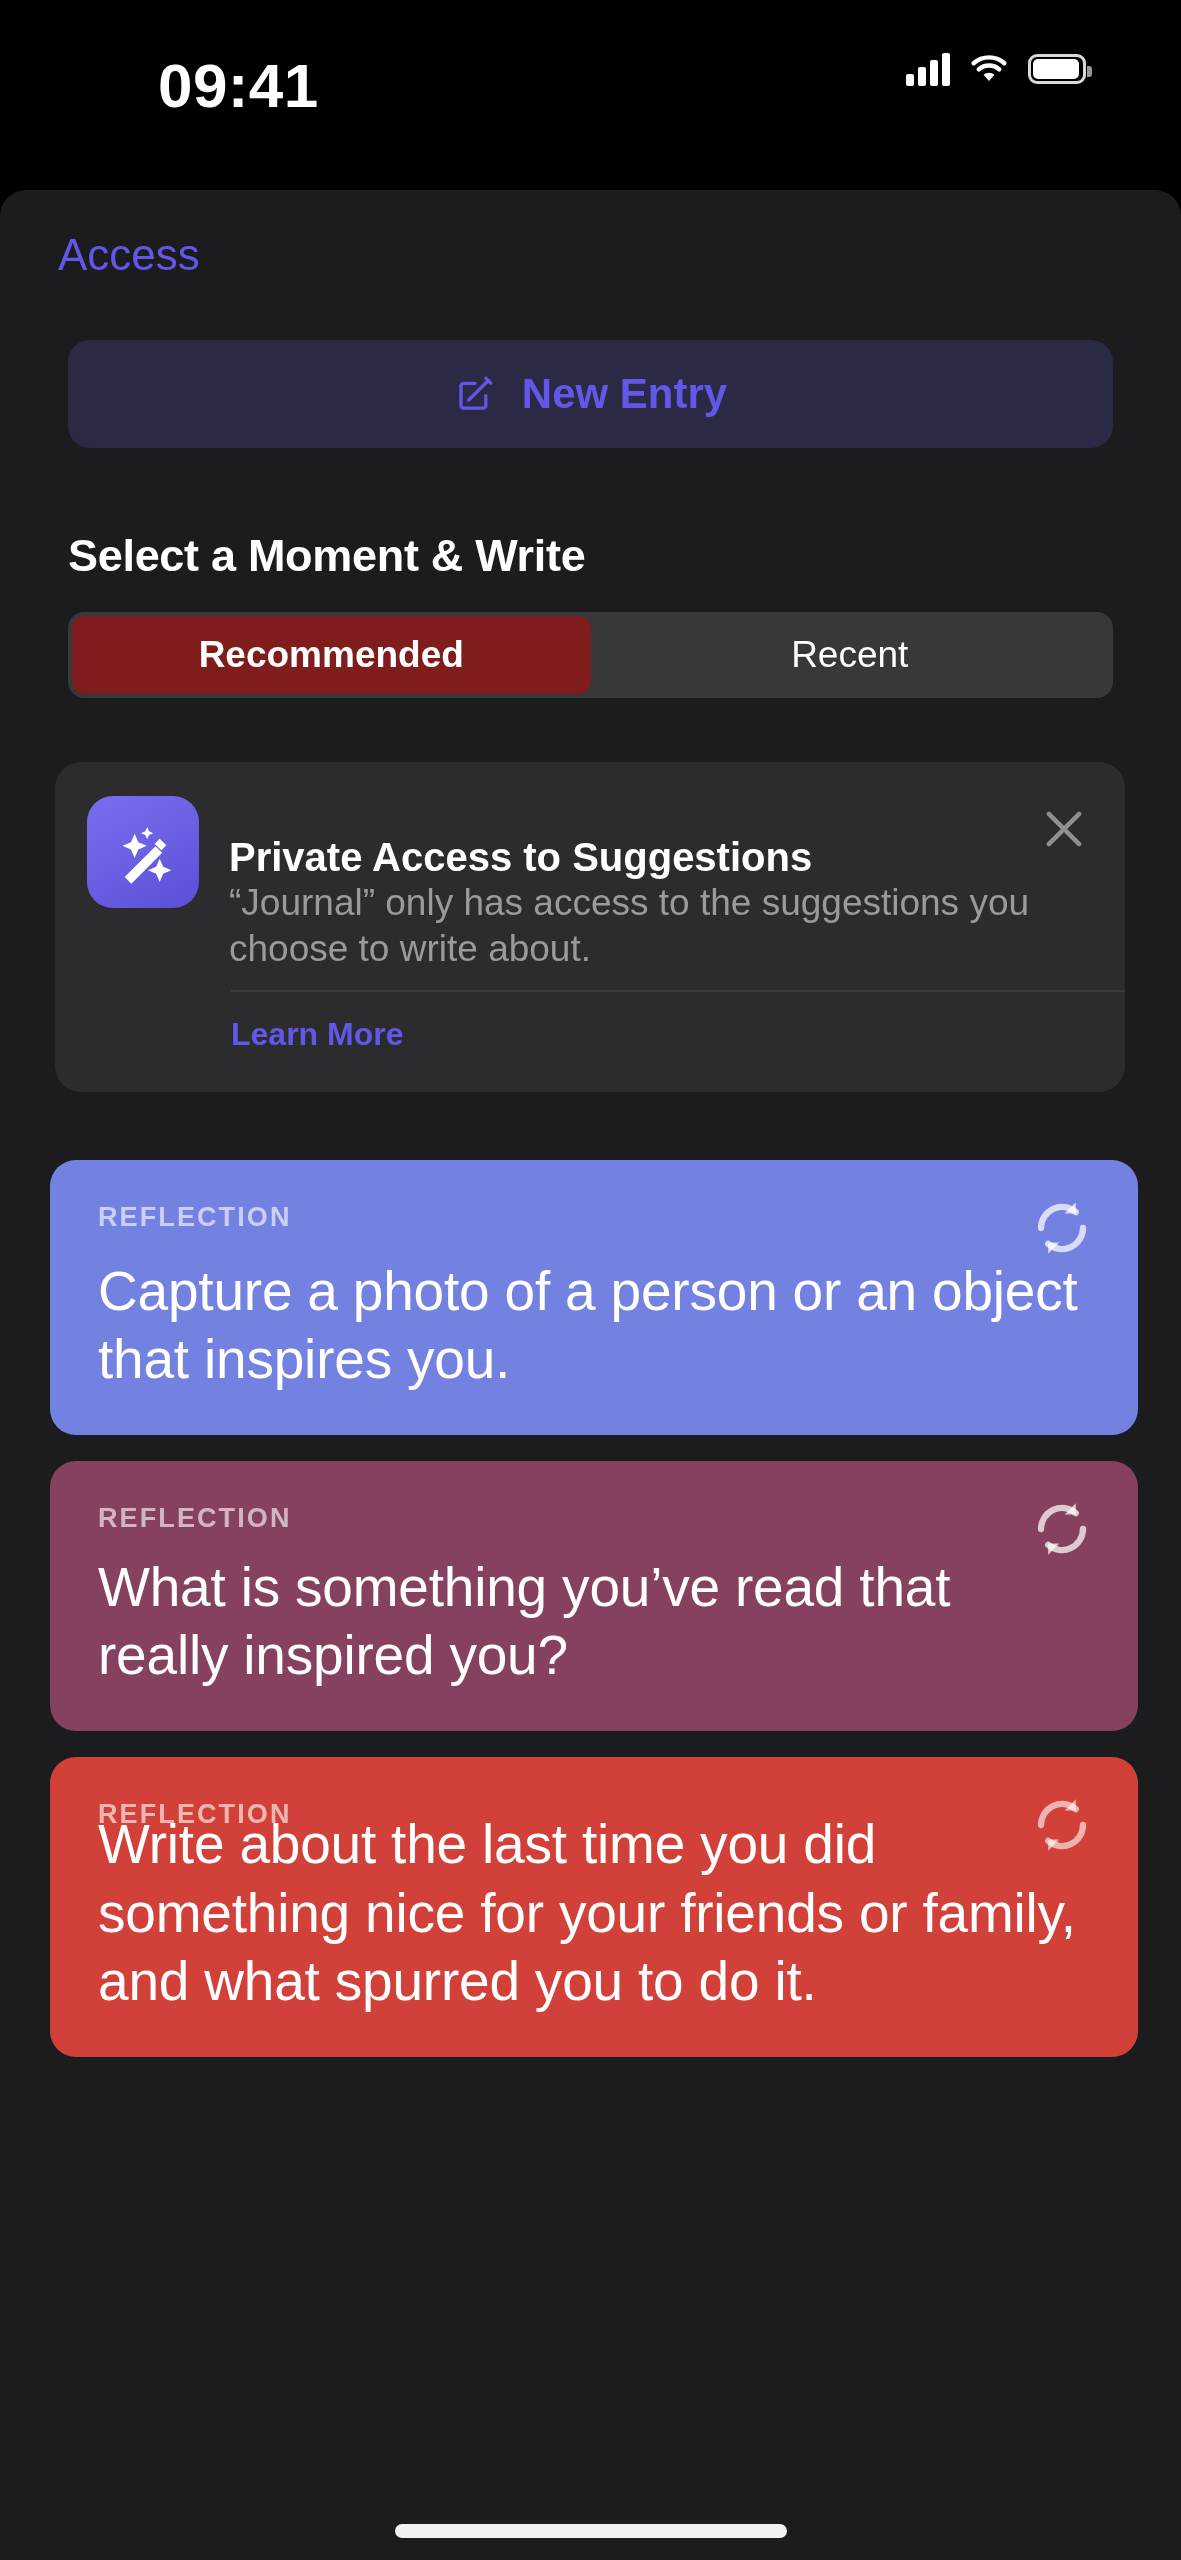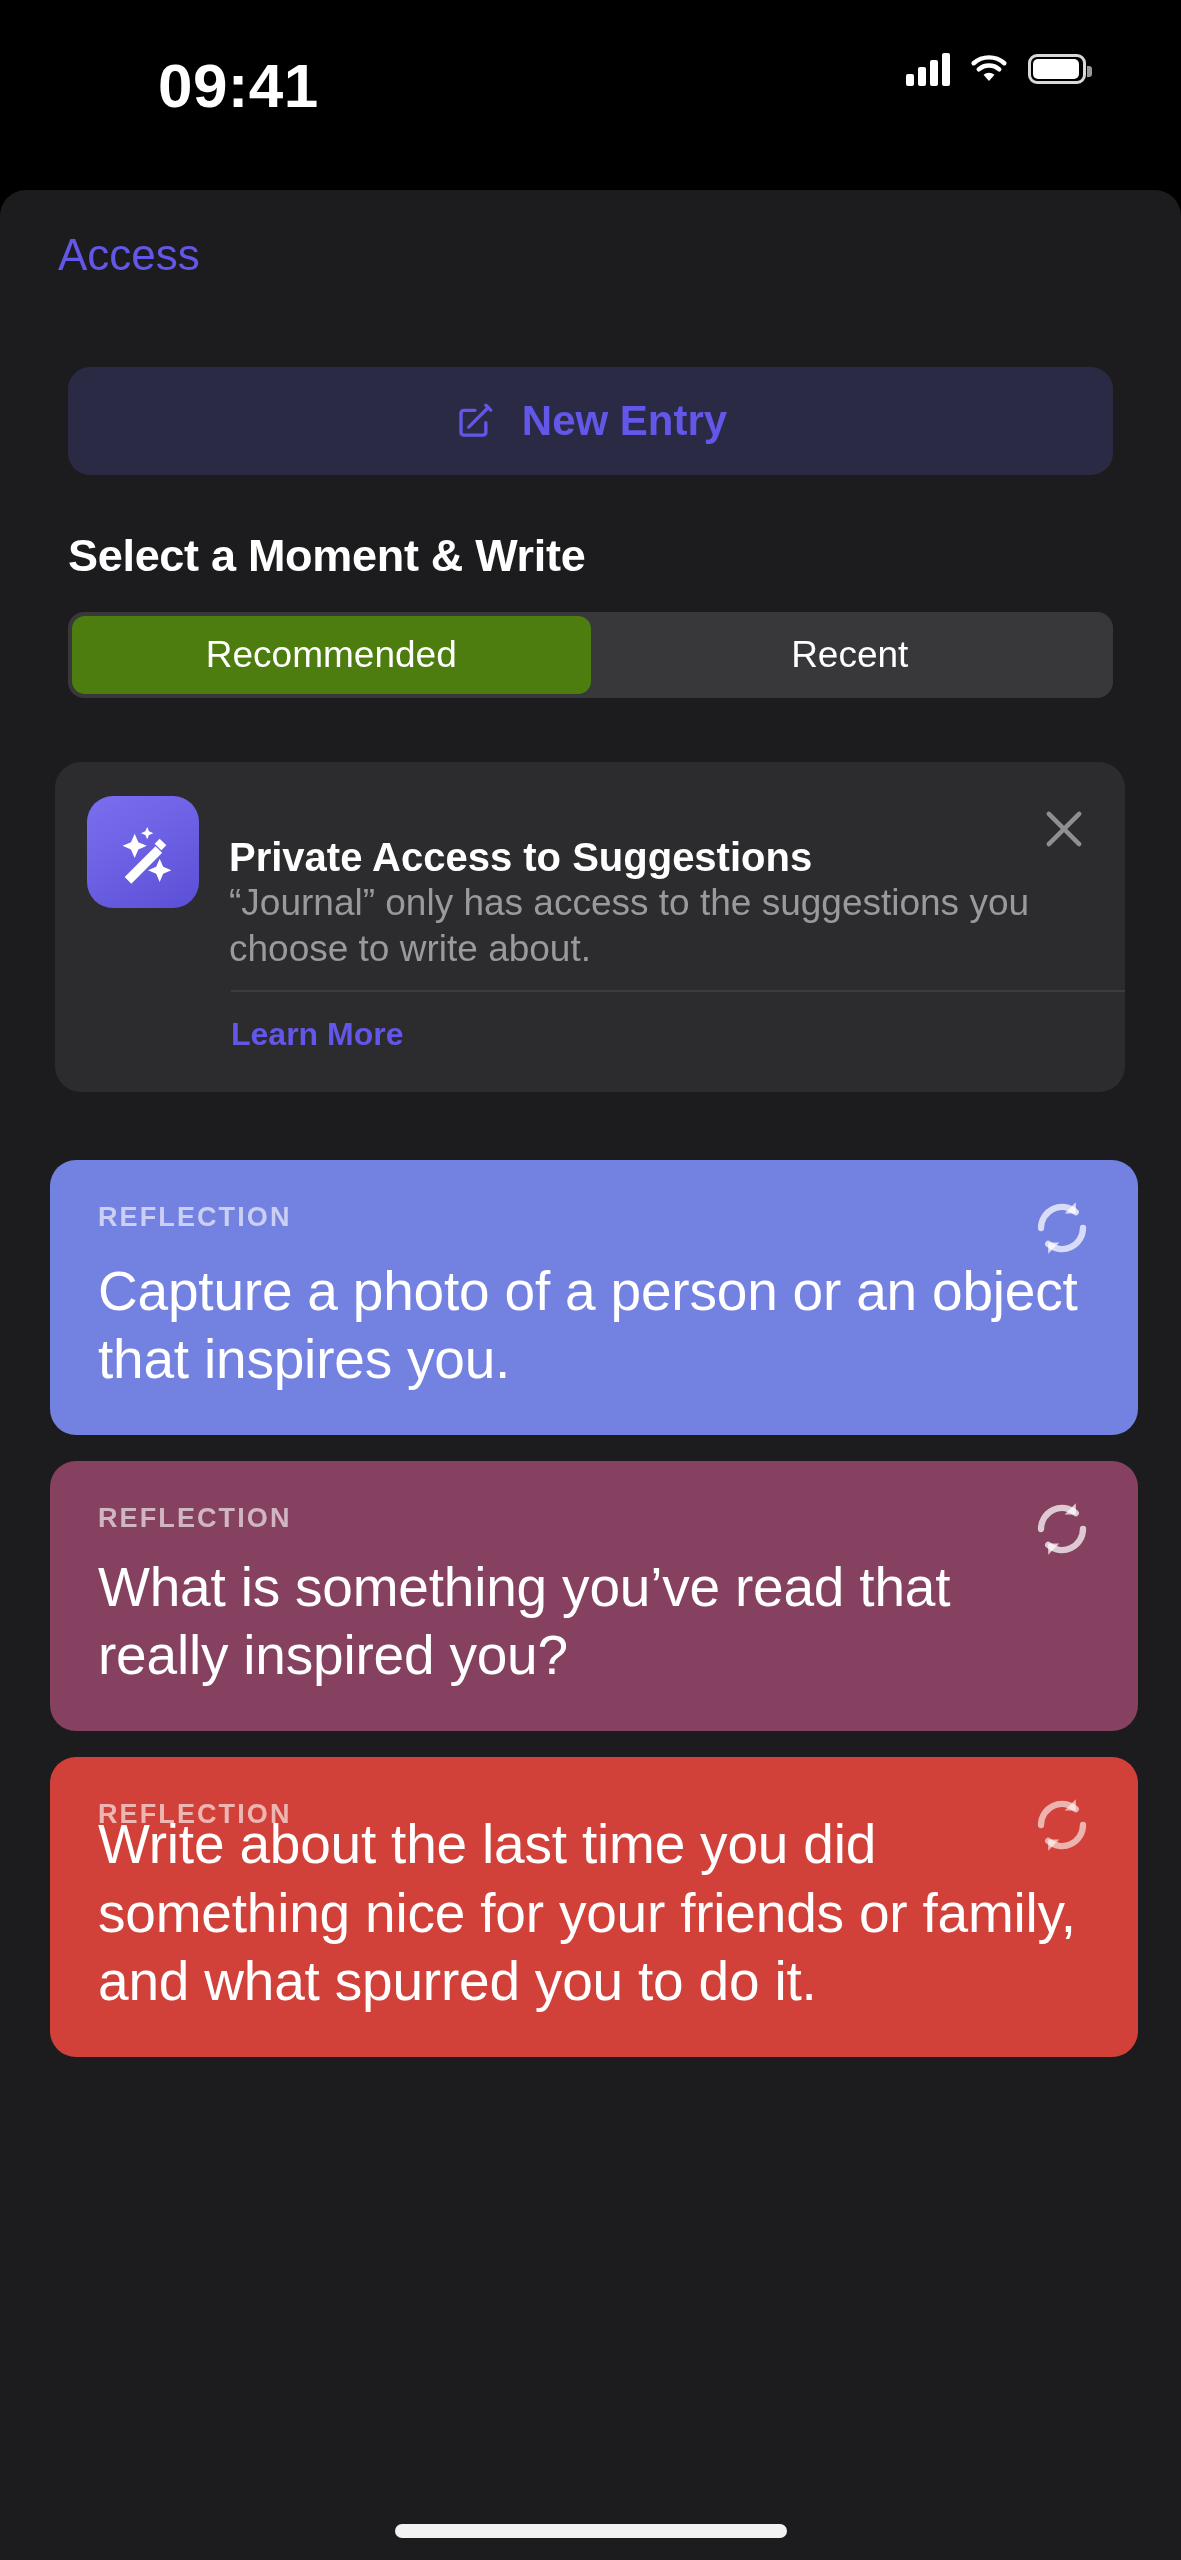--- a/index.html
+++ b/index.html
@@ -109,21 +109,20 @@
     height: 108px;
     background: #2b2a45;
     border: none;
     border-radius: 22px;
     display: flex;
     align-items: center;
     justify-content: center;
     gap: 26px;
     cursor: pointer;
     z-index: 20;
-    margin-top: 27px;
   }
   .new-entry-label {
     font-size: 42px;
     font-weight: 600;
     color: #6257e8;
     font-family: "Liberation Sans", sans-serif;
   }
   .compose-icon { width: 42px; height: 42px; flex: 0 0 auto; }
 
   .section-title {
@@ -156,21 +155,22 @@
     justify-content: center;
     font-size: 37px;
     color: #ffffff;
     border-radius: 13px;
     cursor: pointer;
     font-family: "Liberation Sans", sans-serif;
     border: none;
     background: transparent;
   }
   .segment.active {
-    background: #4d7c0f;
+    background: #7f1d1d;
+    font-weight: bold;
   }
 
   
   .privacy-card {
     position: absolute;
     top: 762px;
     left: 55px;
     width: 1070px;
     height: 330px;
     background: #2c2c2e;

